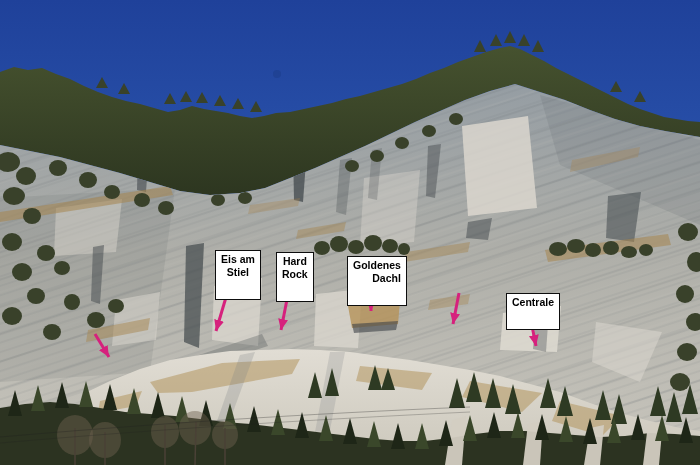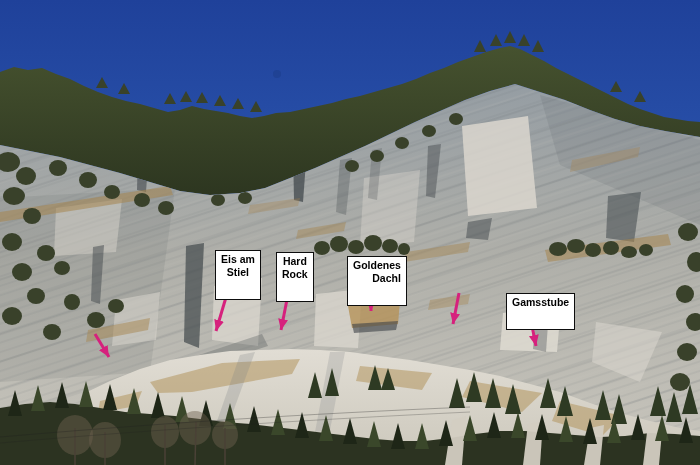--- a/index.html
+++ b/index.html
@@ -292,15 +292,15 @@
     <line x1="459" y1="293" x2="453" y2="324" stroke-width="3" marker-end="url(#ah)" stroke="#D6217D"></line>
     <line x1="529" y1="311" x2="536" y2="346" stroke-width="3" marker-end="url(#ah)" stroke="#D6217D"></line>
   </svg>
 
   <div id="lab-eis" class="label center">Eis am
 Stiel</div>
   <div id="lab-hr" class="label center">Hard
 Rock</div>
   <div id="lab-gd" class="label">Goldenes
 Dachl</div>
-  <div id="lab-ce" class="label">Gamsstube</div>
+  <div id="lab-ce" class="label">Centrale</div>
 
 </div>
 
 </body></html>

